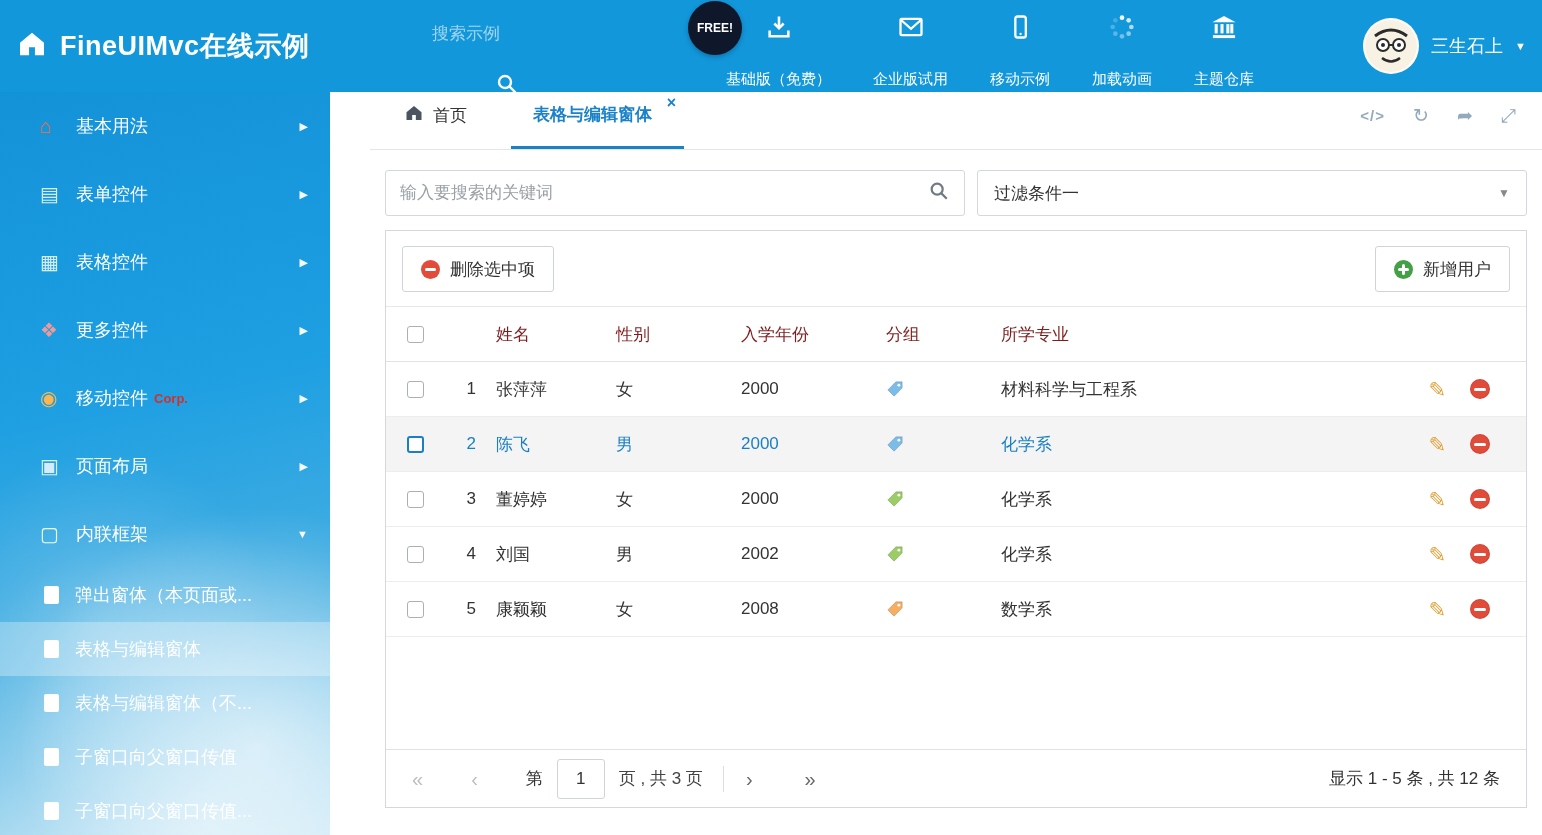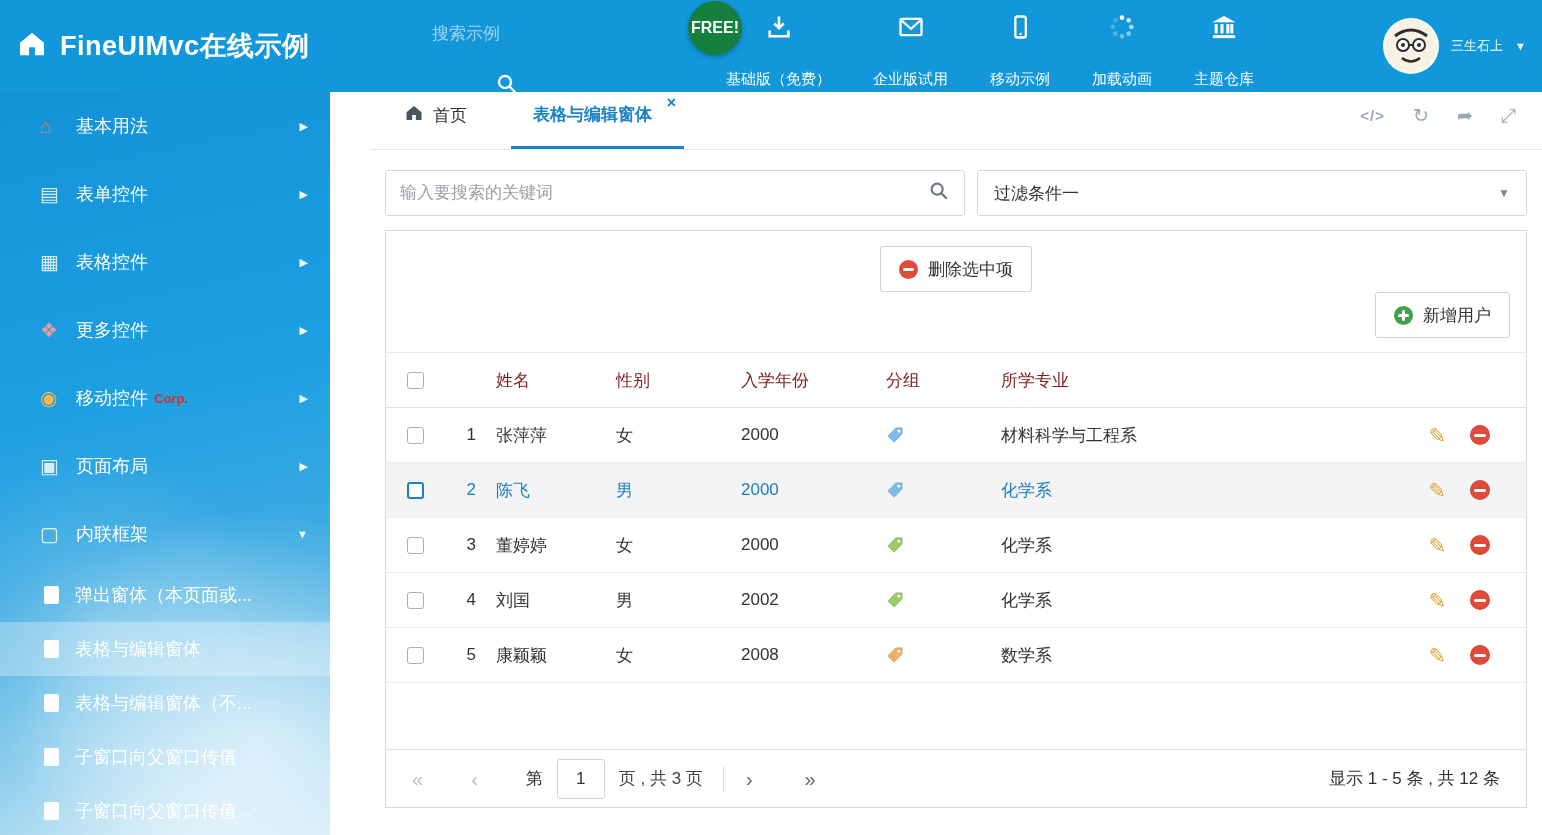--- a/index.html
+++ b/index.html
@@ -6,26 +6,26 @@
   html,body { width:1542px; height:835px; }
   body { font-family:"Liberation Sans","DejaVu Sans",sans-serif; background:#fff; position:relative; overflow:hidden; }
 
   
   .header { position:absolute; top:0; left:0; width:1542px; height:92px; background:#1297db; z-index:5; }
   .brand { position:absolute; left:16px; top:0; height:92px; display:flex; align-items:center; gap:12px; }
   .brand .title { color:#fff; font-size:27px; font-weight:bold; letter-spacing:.5px; white-space:nowrap; }
   .hsearch { position:absolute; left:432px; top:24px; display:flex; align-items:center; gap:28px; height:44px;flex-direction:column; }
   .hsearch input { width:150px; background:transparent; border:none; outline:none; color:#fff; font-size:17px; font-family:inherit; }
   .hsearch input::placeholder { color:rgba(255,255,255,.6); }
-  .free-badge { position:absolute; left:688px; top:1px; width:54px; height:54px; border-radius:50%; background:#15803d; color:#fff; font-weight:bold; font-size:16px; display:flex; align-items:center; justify-content:center; box-shadow:0 2px 5px rgba(0,0,0,.25); z-index:6;text-align:center; }
+  .free-badge { position:absolute; left:688px; top:1px; width:54px; height:54px; border-radius:50%; background:#0f172a; color:#fff; font-weight:bold; font-size:12px; display:flex; align-items:center; justify-content:center; box-shadow:0 2px 5px rgba(0,0,0,.25); z-index:6;text-align:center; }
   .hnav { position:absolute; left:726px; top:13px; display:flex; gap:42px; }
   .nav-item { display:flex; flex-direction:column; align-items:center; gap:25px; color:#fff; cursor:pointer; }
   .nav-item .lbl { font-size:15px; white-space:nowrap; }
   .huser { position:absolute; right:16px; top:0; height:92px; display:flex; align-items:center; gap:12px; color:#fff; cursor:pointer; }
-  .huser .uname { font-size:13px; white-space:nowrap; }
+  .huser .uname { font-size:18px; white-space:nowrap; }
   .huser .caret { font-size:11px; }
   .avatar { width:56px; height:56px; border-radius:50%; background:#fdfaf3; border:2px solid rgba(255,255,255,.95); overflow:hidden; flex:none; }
 
   
   .sidebar { position:absolute; left:0; top:92px; width:330px; height:743px; overflow:hidden;
     background:
       radial-gradient(circle at 78% 88%, rgba(255,255,255,.55), rgba(255,255,255,0) 34%),
       radial-gradient(circle at 30% 72%, rgba(255,255,255,.22), rgba(255,255,255,0) 30%),
       radial-gradient(circle at 60% 100%, rgba(255,255,255,.5), rgba(255,255,255,0) 40%),
       linear-gradient(168deg, #1492d8 0%, #1d9fe2 40%, #49b0e2 72%, #b5dff2 100%); }
@@ -51,21 +51,21 @@
   .ticon.code { font-size:15px; letter-spacing:1px; font-weight:bold; }
 
   .filter-row { display:flex; gap:12px; padding:20px 15px 0 15px; }
   .search-box { width:580px; height:46px; border:1px solid #d3d8dc; border-radius:3px; display:flex; align-items:center; padding:0 14px; background:#fff; }
   .search-box input { flex:1; border:none; outline:none; font-size:17px; color:#8b5cf6; font-family:inherit; }
   .search-box input::placeholder { color:#9aa0a6; }
   .select-box { flex:1; height:46px; border:1px solid #d3d8dc; border-radius:3px; display:flex; align-items:center; padding:0 16px; font-size:17px; color:#333; cursor:pointer; background:#fff; }
   .select-box .caret { margin-left:auto; color:#888; font-size:12px; }
 
   .panel { margin:14px 15px 0 15px; border:1px solid #d3d8dc; height:578px; display:flex; flex-direction:column; background:#fff; }
-  .panel-toolbar { display:flex; align-items:center; padding:15px 16px 14px 16px;flex-direction:column; }
+  .panel-toolbar { display:flex; align-items:center; padding:15px 16px 14px 16px; }
   .btn { height:46px; border:1px solid #cfd4d9; border-radius:3px; background:#fff; display:flex; align-items:center; gap:10px; padding:0 18px; font-size:17px; color:#333; cursor:pointer; }
   .btn-add { margin-left:auto; }
   .circle-ic { width:19px; height:19px; border-radius:50%; position:relative; flex:none; }
   .circle-ic.red { background:#e04b3a; }
   .circle-ic.green { background:#43a047; }
   .circle-ic::before { content:""; position:absolute; left:4px; right:4px; top:8px; height:3px; background:#fff; border-radius:1.5px; }
   .circle-ic.green::after { content:""; position:absolute; top:4px; bottom:4px; left:8px; width:3px; background:#fff; border-radius:1.5px; }
 
   .thead, .trow { display:flex; align-items:center; }
   .thead { height:56px; border-top:1px solid #e8e8e8; border-bottom:1px solid #e2e2e2; font-size:17px; color:#7f1d1d; }

